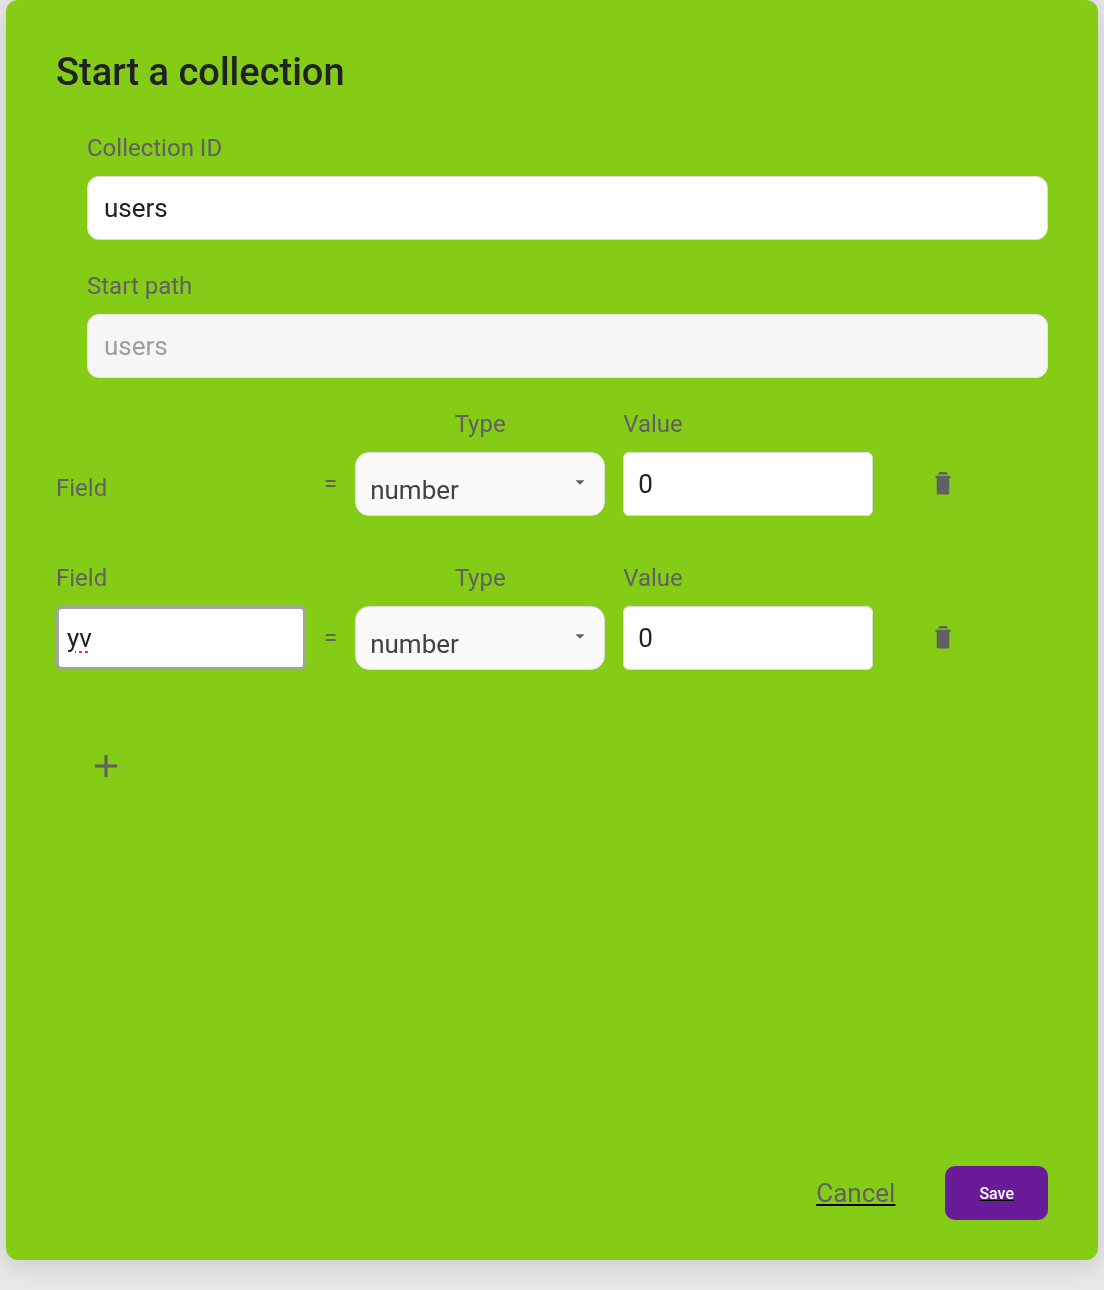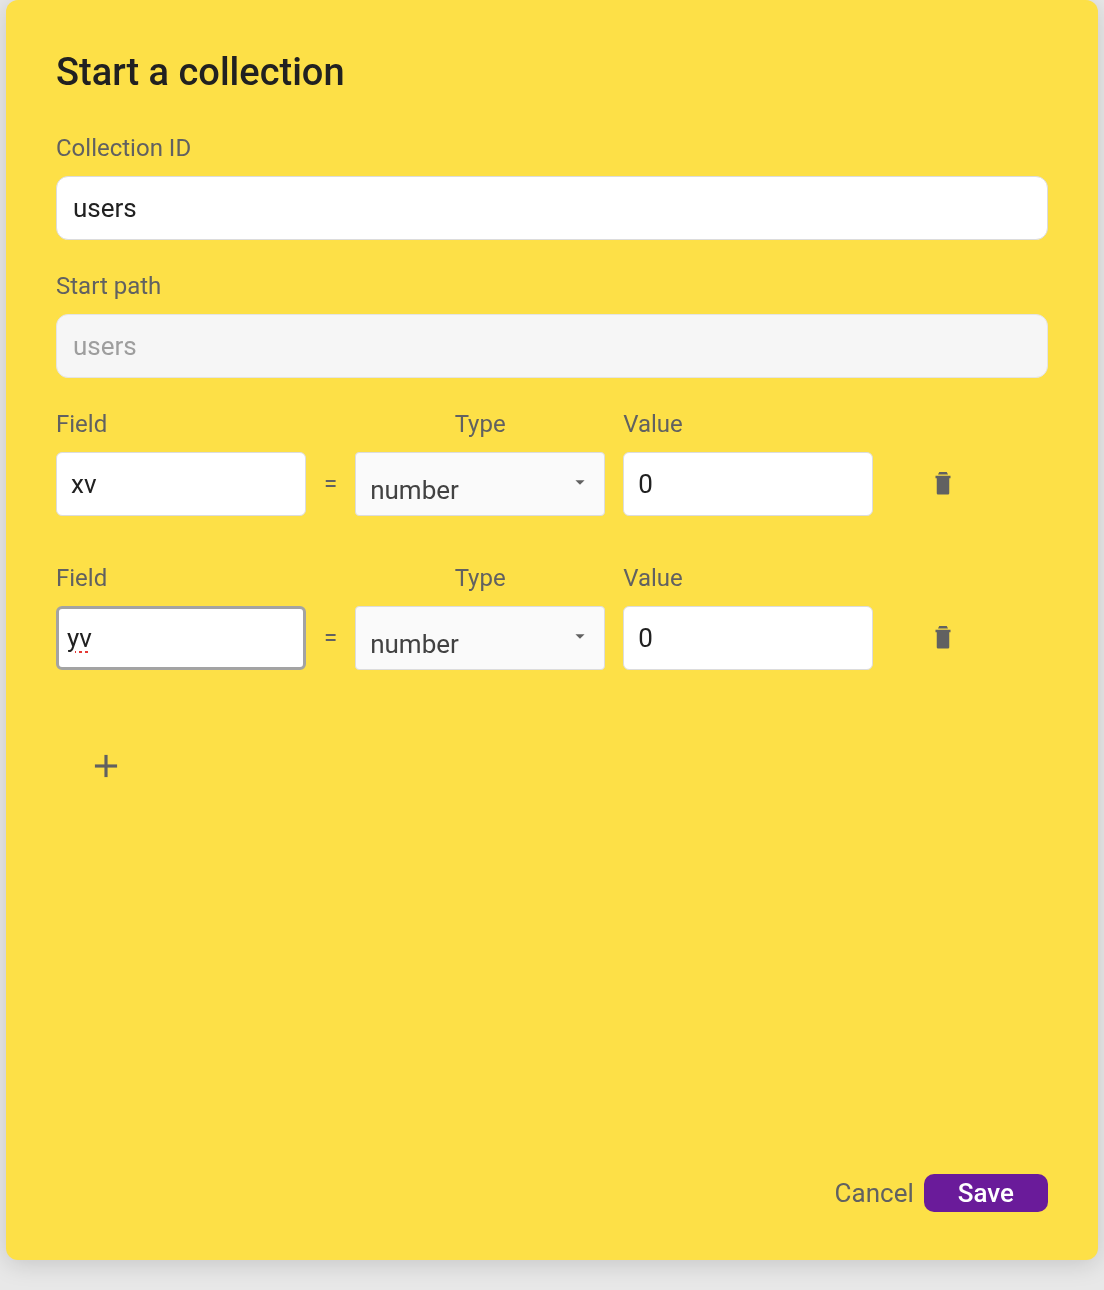--- a/index.html
+++ b/index.html
@@ -10,21 +10,21 @@
       height: 1290px;
       overflow: hidden;
       position: relative;
     }
     .dialog {
       position: absolute;
       top: 0;
       left: 6px;
       right: 6px;
       bottom: 30px;
-      background: #fde047;
+      background: #84cc16;
       border-radius: 12px;
       box-shadow: 0 4px 24px rgba(0,0,0,0.15);
       padding: 50px 50px 40px 50px;
       display: flex;
       flex-direction: column;
     }
     .dialog-title {
       font-size: 38px;
       font-weight: 500;
       color: #212121;
@@ -48,20 +48,21 @@
       outline: none;
       font-family: inherit;
     }
     .text-input.readonly {
       background: #f6f6f6;
       color: #9e9e9e;
       border: 1px solid #e4e4e4;
     }
     .form-group {
       margin-bottom: 32px;
+      margin-left: 31px;
     }
     .field-row {
       display: flex;
       align-items: flex-end;
       gap: 18px;
       margin-bottom: 48px;
     }
     .field-col { display: flex; flex-direction: column; }
     .field-col.name-col { width: 250px; }
     .field-col.type-col { width: 250px; align-items: center; }
@@ -92,21 +93,21 @@
       width: 100%;
     }
     .select-disp {
       height: 64px;
       width: 100%;
       padding: 11px 42px 0 14px;
       font-size: 26px;
       color: #424242;
       background: #fafafa;
       border: 1px solid #dcdcdc;
-      border-radius: 4px;
+      border-radius: 14px;
       display: flex;
       align-items: center;
       cursor: pointer;
     }
     .select-chevron {
       position: absolute;
       right: 14px;
       top: 50%;
       transform: translateY(-50%);
       pointer-events: none;
@@ -127,34 +128,35 @@
       align-items: center;
       justify-content: center;
       cursor: pointer;
       margin-left: 20px;
       margin-top: 20px;
     }
     .footer {
       margin-top: auto;
       display: flex;
       justify-content: flex-end;
-      align-items: center;
+      gap: 40px;
       padding-top: 20px;
+      text-decoration: underline;
     }
     .cancel-btn {
       font-size: 26px;
       color: #616161;
       background: transparent;
       border: none;
       cursor: pointer;
       padding: 12px 10px;
       font-family: inherit;
     }
     .save-btn {
-      font-size: 26px;
+      font-size: 16px;
       color: #fff;
       background: #6a1b9a;
       border: none;
       border-radius: 10px;
       cursor: pointer;
       padding: 4px 34px;
       font-family: inherit;
       font-weight: 500;
     }
     .spellcheck {
@@ -176,21 +178,20 @@
 
   <div class="form-group">
     <label class="field-label">Start path</label>
     <input class="text-input readonly" readonly="" value="users" style="">
   </div>
 
 
   <div class="field-row">
     <div class="field-col name-col">
       <label class="field-label">Field</label>
-      <input class="field-input" value="xv" style="">
     </div>
     <div class="eq-sign">=</div>
     <div class="field-col type-col">
       <label class="field-label">Type</label>
       <div class="select-wrap">
         <div class="select-disp">
             <span>number</span>
           </div>
         <span class="select-chevron">
           <svg width="22" height="22" viewBox="0 0 24 24">

